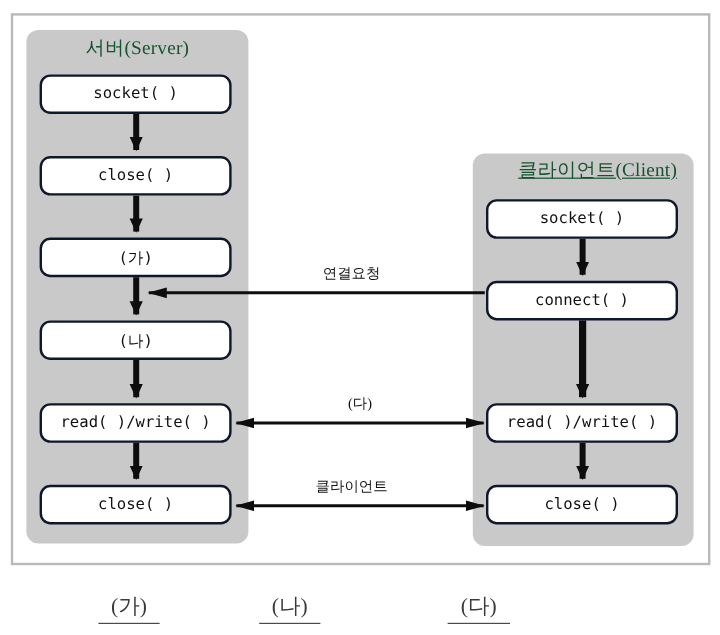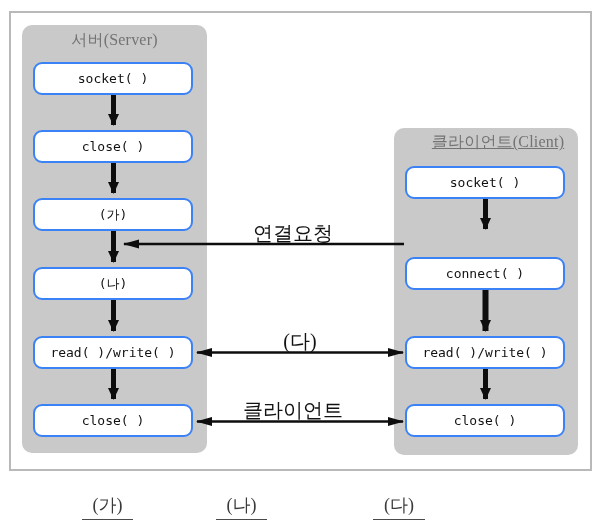--- a/index.html
+++ b/index.html
@@ -8,32 +8,32 @@
     font-family:"Liberation Serif","DejaVu Serif",serif;color:#1a1a1a;
   }
   .frame{
     position:absolute;left:9px;top:11px;width:583px;height:460px;
     border:2px solid #b9b9b9;background:#ffffff;box-sizing:border-box;
   }
   .panel{
     position:absolute;background:#c9c9c9;border-radius:10px;
   }
   .panel-title{
-    position:absolute;text-align:center;font-size:16px;letter-spacing:0.2px;color:#737373;
+    position:absolute;text-align:center;font-size:16px;letter-spacing:0.2px;color:#14532d;
   }
   .fbox{
     position:absolute;width:160px;height:33px;background:#ffffff;
-    border:2px solid #3b82f6;border-radius:9px;box-sizing:border-box;
+    border:2px solid #0f172a;border-radius:9px;box-sizing:border-box;
     display:flex;align-items:center;justify-content:center;
     font-family:"DejaVu Sans Mono","Liberation Mono",monospace;
     font-size:13px;color:#111;white-space:nowrap;
   }
   .arrow-layer{position:absolute;left:0;top:0;}
   .conn-label{
-    position:absolute;text-align:center;font-size:20px;color:#111;
+    position:absolute;text-align:center;font-size:12px;color:#111;
   }
   .blank{
     position:absolute;height:27px;border-bottom:1px solid #4a4a4a;
     text-align:center;font-size:18px;color:#3a3a3a;line-height:26px;
   }
 </style>
 </head>
 <body>
 
 <div id="canvas">
@@ -78,21 +78,21 @@
   <div class="panel-title" style="left:394px;top:132px;width:208px;text-decoration:underline;">클라이언트(Client)</div>
 
   <div class="fbox" style="left:33px;top:62px;">socket( )</div>
   <div class="fbox" style="left:33px;top:130px;">close( )</div>
   <div class="fbox" style="left:33px;top:198px;">(가)</div>
   <div class="fbox" style="left:33px;top:267px;">(나)</div>
   <div class="fbox" style="left:33px;top:336px;">read( )/write( )</div>
   <div class="fbox" style="left:33px;top:404px;">close( )</div>
 
   <div class="fbox" style="left:405px;top:166px;">socket( )</div>
-  <div class="fbox" style="left:405px;top:234px;margin-top:23px;">connect( )</div>
+  <div class="fbox" style="left:405px;top:234px;">connect( )</div>
   <div class="fbox" style="left:405px;top:336px;">read( )/write( )</div>
   <div class="fbox" style="left:405px;top:404px;">close( )</div>
 
   <div class="conn-label" style="left:213px;top:220px;width:160px;">연결요청</div>
   <div class="conn-label" style="left:240px;top:328px;width:120px;">(다)</div>
   <div class="conn-label" style="left:213px;top:397px;width:160px;">클라이언트</div>
 
   <div class="blank" style="left:82px;top:492px;width:51px;">(가)</div>
   <div class="blank" style="left:216px;top:492px;width:51px;">(나)</div>
   <div class="blank" style="left:373px;top:492px;width:52px;">(다)</div>

